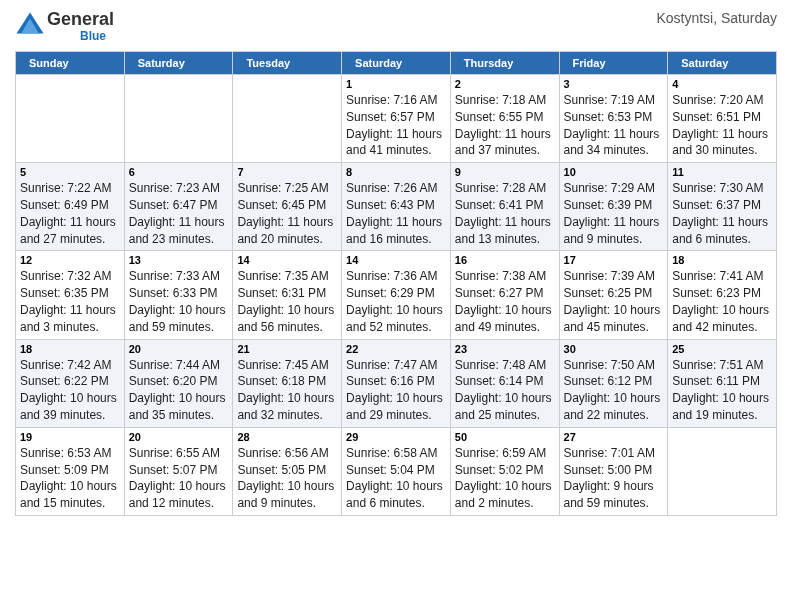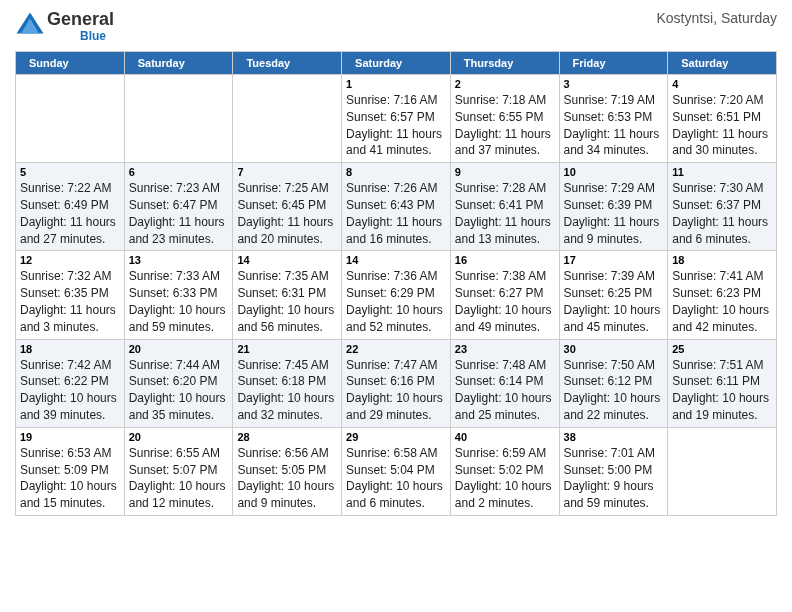--- a/index.html
+++ b/index.html
@@ -259,24 +259,24 @@
           </td>
           <td>
             <span class="day-num">28</span>
             <div class="day-info">Sunrise: 6:56 AM<br>Sunset: 5:05 PM<br>Daylight: 10 hours<br>and 9 minutes.</div>
           </td>
           <td>
             <span class="day-num">29</span>
             <div class="day-info">Sunrise: 6:58 AM<br>Sunset: 5:04 PM<br>Daylight: 10 hours<br>and 6 minutes.</div>
           </td>
           <td>
-            <span class="day-num">40</span>
+            <span class="day-num">50</span>
             <div class="day-info">Sunrise: 6:59 AM<br>Sunset: 5:02 PM<br>Daylight: 10 hours<br>and 2 minutes.</div>
           </td>
           <td>
-            <span class="day-num">38</span>
+            <span class="day-num">27</span>
             <div class="day-info">Sunrise: 7:01 AM<br>Sunset: 5:00 PM<br>Daylight: 9 hours<br>and 59 minutes.</div>
           </td>
           <td class="empty-cell"></td>
         </tr>
       </tbody>
   </table>
 </div>
 
 </body></html>

